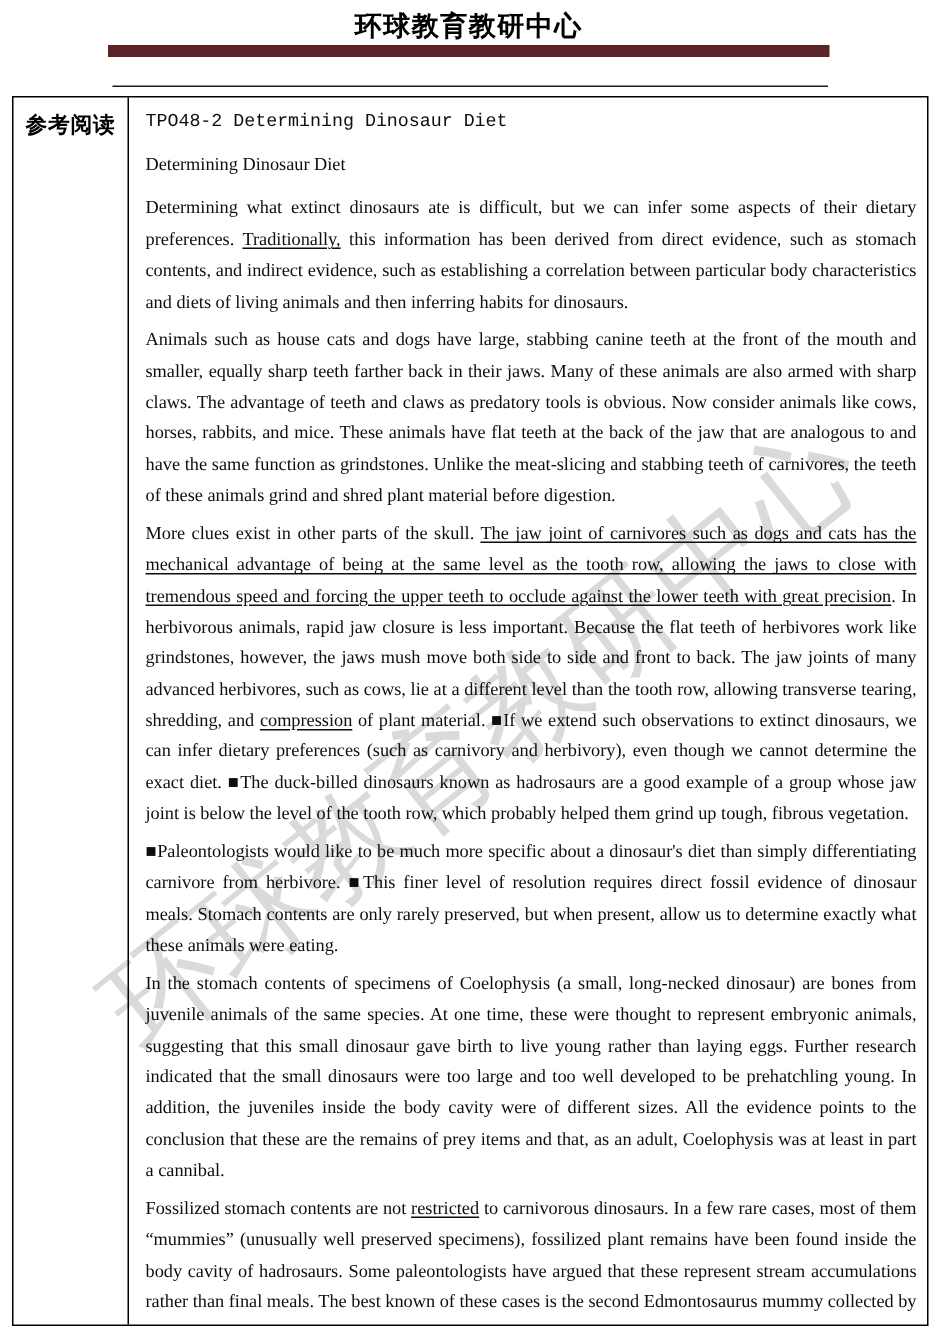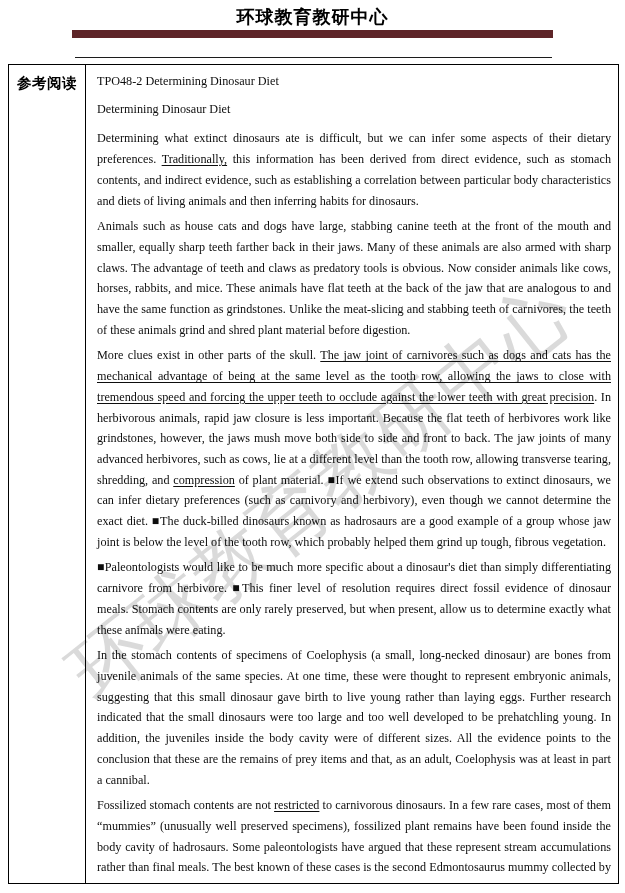--- a/index.html
+++ b/index.html
@@ -39,21 +39,21 @@
     font-size:14.5px; font-weight:bold; color:#000; letter-spacing:0.5px;
     font-family:"DejaVu Sans","Liberation Sans",sans-serif;
   }
   .content-col {
     flex:1; box-sizing:border-box; padding:6px 7px 0 11px; overflow:hidden;
   }
   .content-col p {
     margin:0 0 5px 0; font-size:12.2px; line-height:20.7px;
     text-align:justify; color:#0d0d0d;
   }
-  .passage-title { margin:0 0 7px 0 !important; text-align:left; }
+  .passage-title { margin:0 0 7px 0 !important; text-align:left;font-family:Liberation Mono, monospace; }
   .passage-heading { margin:0 0 9px 0 !important; text-align:center; }
   .content-col u { text-underline-offset:2px;text-decoration:underline; }
 </style>
 </head>
 <body>
 
 <div class="page">
 
   <div class="header-title">环球教育教研中心</div>
 

